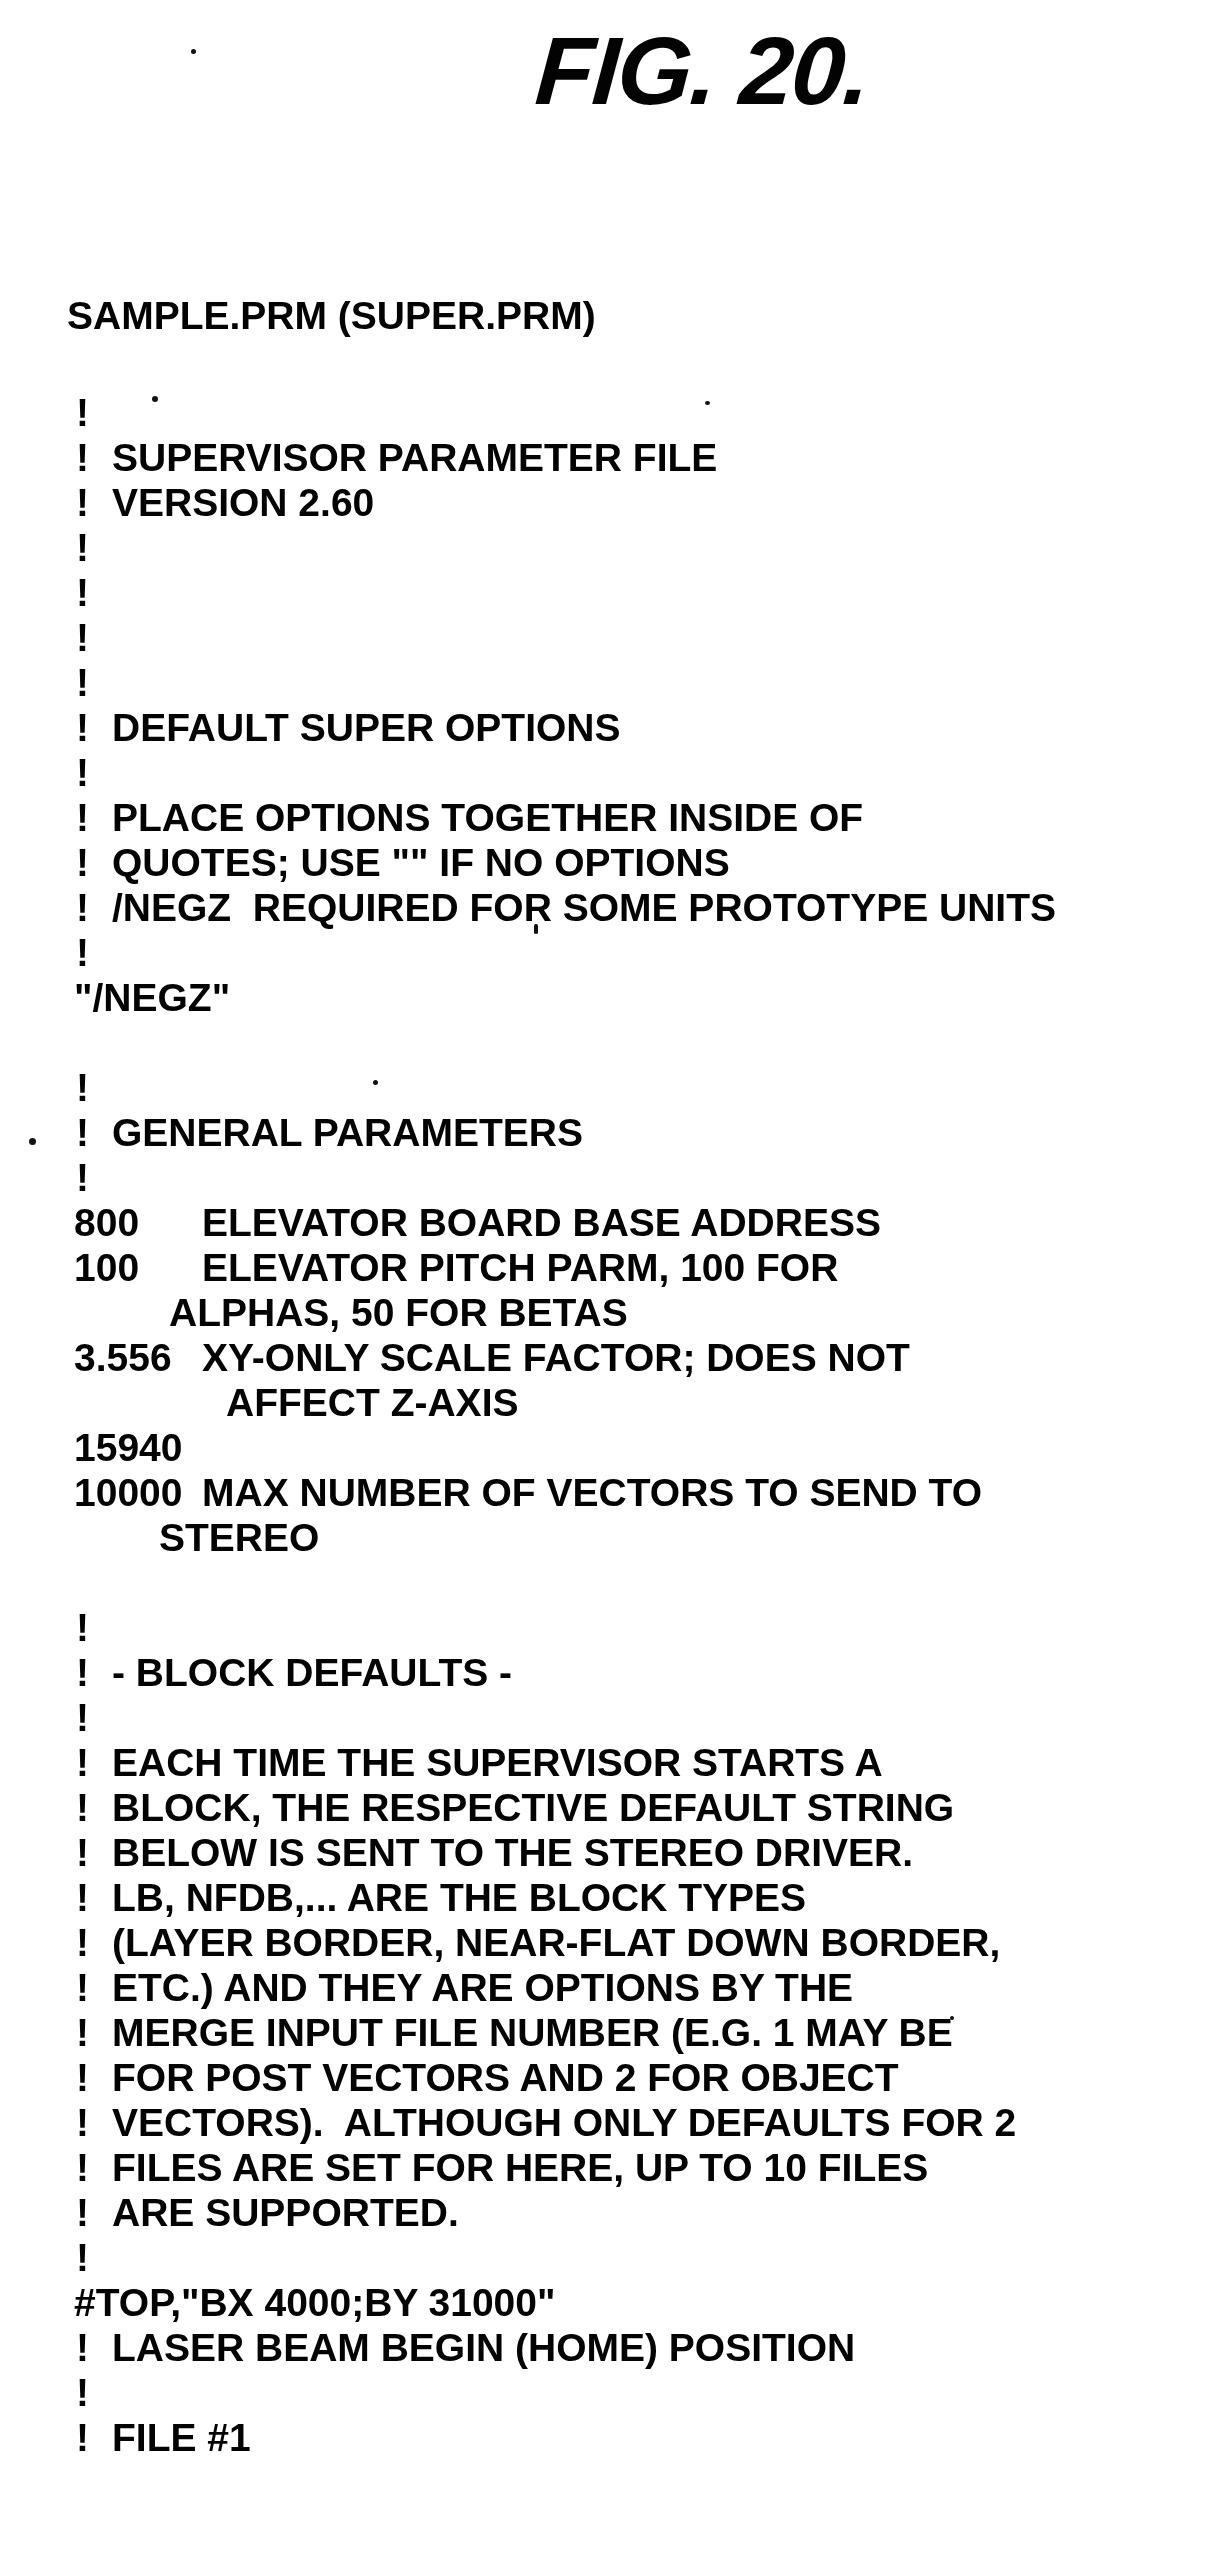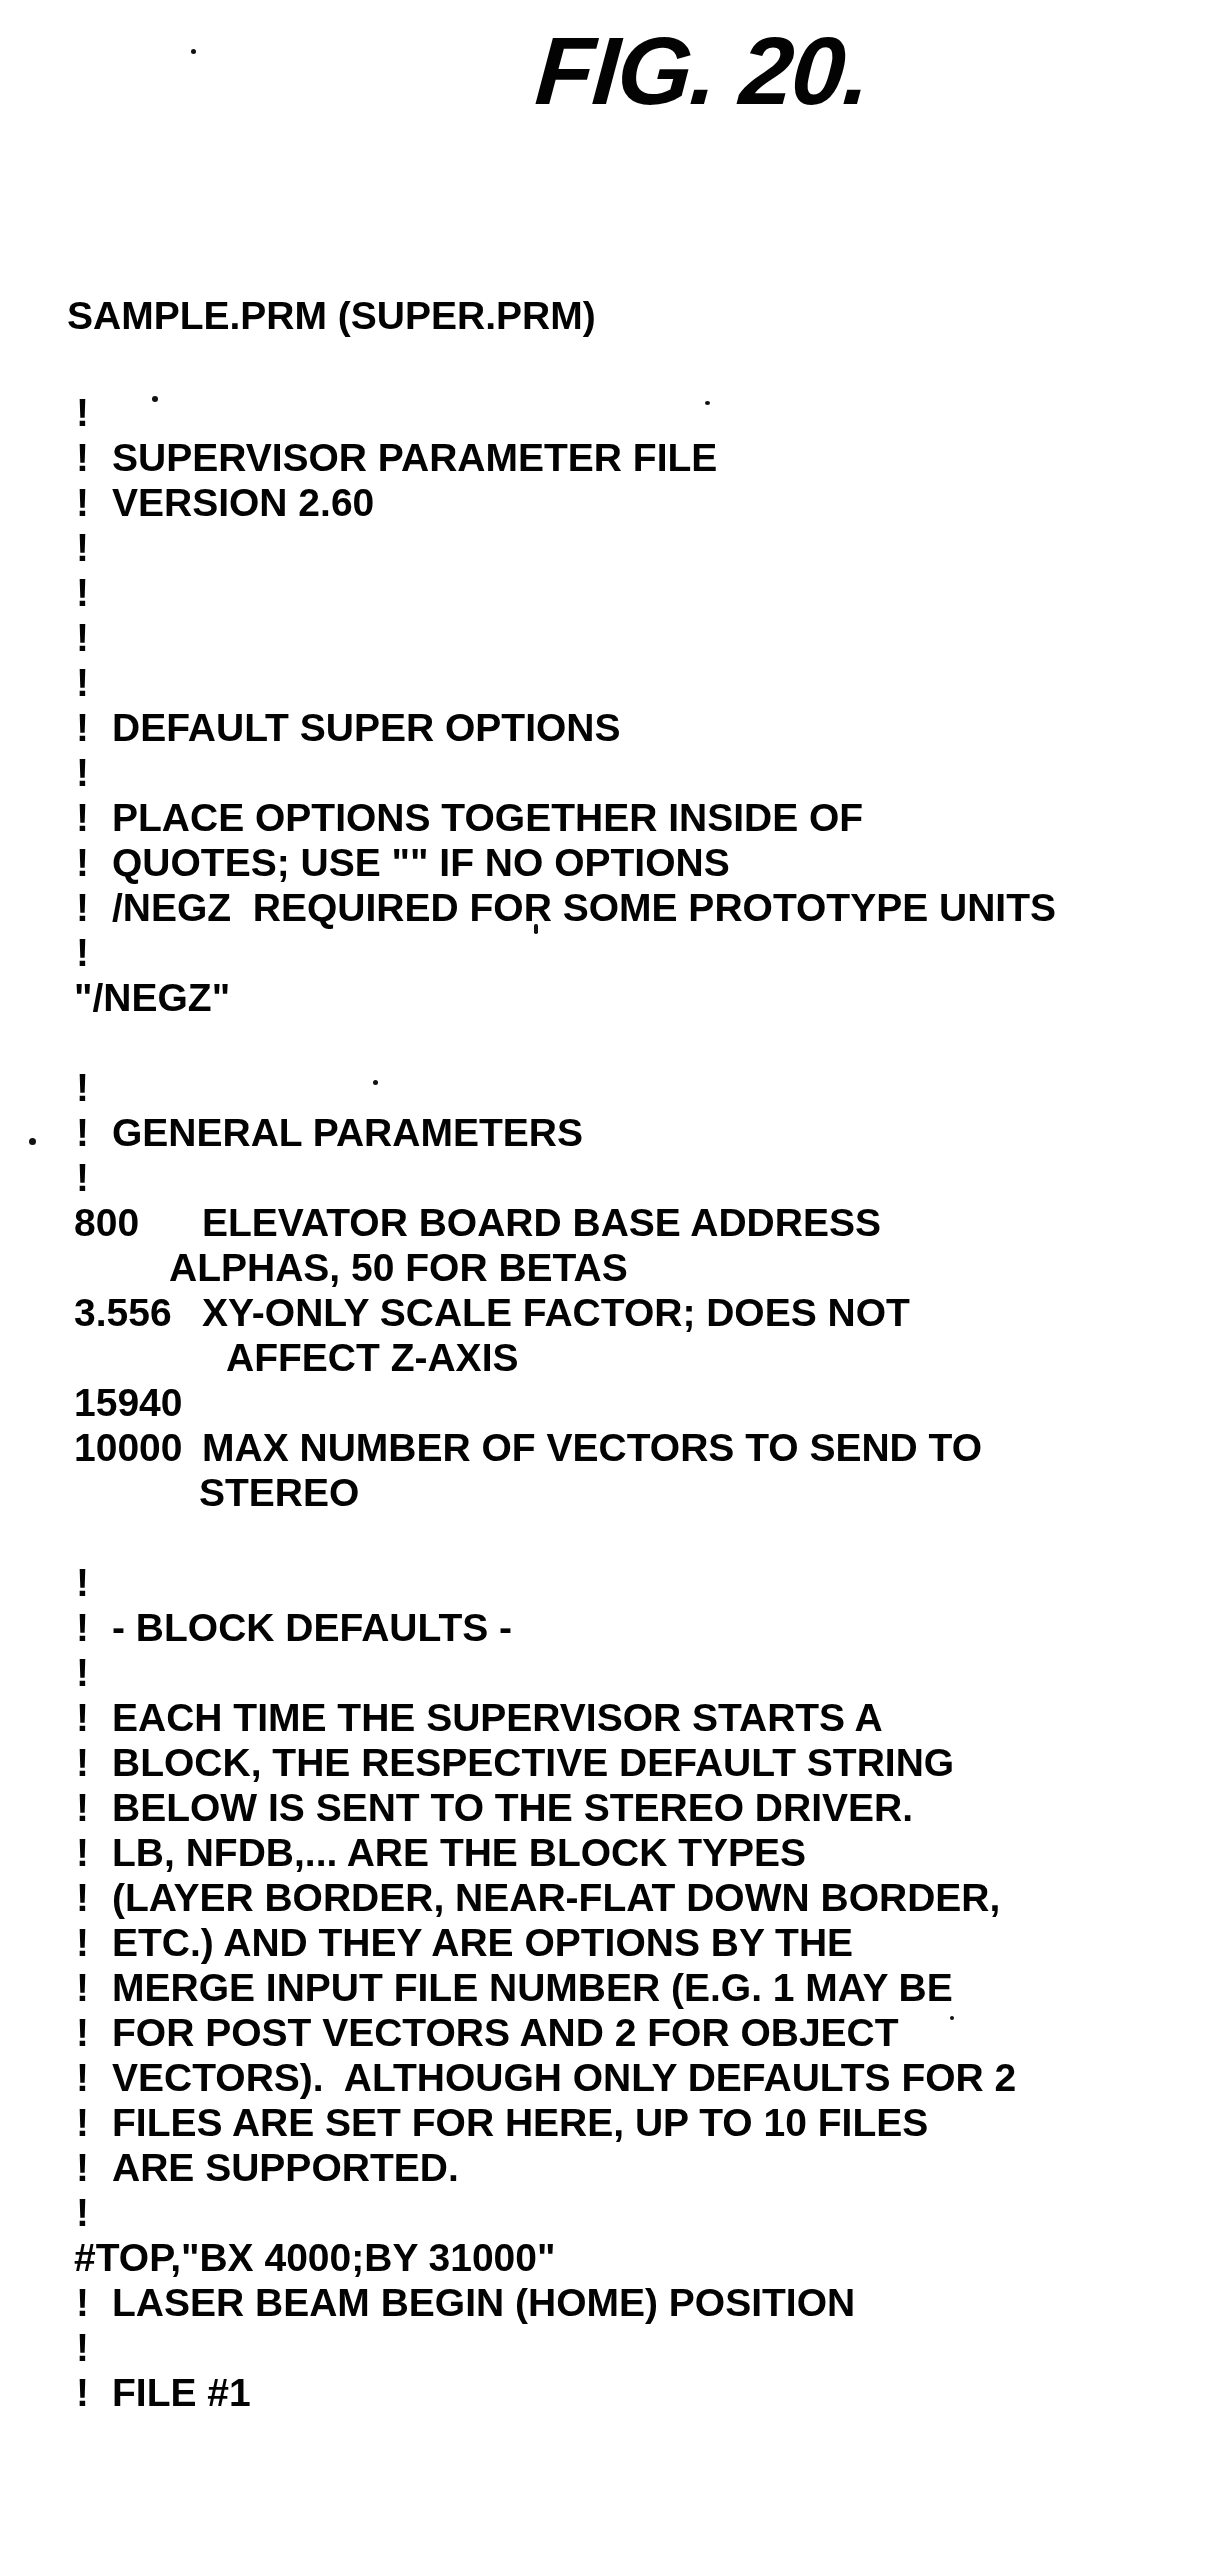--- a/index.html
+++ b/index.html
@@ -47,21 +47,21 @@
     height: 45px;
     white-space: pre;
   }
   .line span { position: absolute; top: 0; white-space: pre; }
   .line .g { left: 76px; }
   .line .n { left: 74px; text-align: right; }
   .line .t { left: 112px; }
   .line.param  .t { left: 202px; }
   .line.cont-1 .t { left: 169px; }
   .line.cont-2 .t { left: 226px; text-align: right; }
-  .line.cont-3 .t { left: 159px; margin-left: 40px; }
+  .line.cont-3 .t { left: 159px; }
   .line.flush  .t { left: 74px; }
   .speck {
     position: absolute;
     background: #111;
     border-radius: 50%;
   }
 </style>
 </head>
 <body>
 
@@ -84,20 +84,21 @@
       <div class="line comment"><span class="g">!</span><span class="t">PLACE OPTIONS TOGETHER INSIDE OF</span></div>
       <div class="line comment"><span class="g">!</span><span class="t">QUOTES; USE "" IF NO OPTIONS</span></div>
       <div class="line comment"><span class="g">!</span><span class="t">/NEGZ  REQUIRED FOR SOME PROTOTYPE UNITS</span></div>
       <div class="line bare"><span class="g">!</span></div>
       <div class="line flush"><span class="t">"/NEGZ"</span></div>
       <div class="line blank"></div>
       <div class="line bare"><span class="g">!</span></div>
       <div class="line comment"><span class="g">!</span><span class="t">GENERAL PARAMETERS</span></div>
       <div class="line bare"><span class="g">!</span></div>
       <div class="line param"><span class="n">800</span><span class="t">ELEVATOR BOARD BASE ADDRESS</span></div>
+      <div class="line param"><span class="n">100</span><span class="t">ELEVATOR PITCH PARM, 100 FOR</span></div>
       <div class="line cont-1"><span class="t">ALPHAS, 50 FOR BETAS</span></div>
       <div class="line param"><span class="n">3.556</span><span class="t">XY-ONLY SCALE FACTOR; DOES NOT</span></div>
       <div class="line cont-2"><span class="t">AFFECT Z-AXIS</span></div>
       <div class="line param"><span class="n">15940</span></div>
       <div class="line param"><span class="n">10000</span><span class="t">MAX NUMBER OF VECTORS TO SEND TO</span></div>
       <div class="line cont-3"><span class="t">STEREO</span></div>
       <div class="line blank"></div>
       <div class="line bare"><span class="g">!</span></div>
       <div class="line comment"><span class="g">!</span><span class="t">- BLOCK DEFAULTS -</span></div>
       <div class="line bare"><span class="g">!</span></div>

